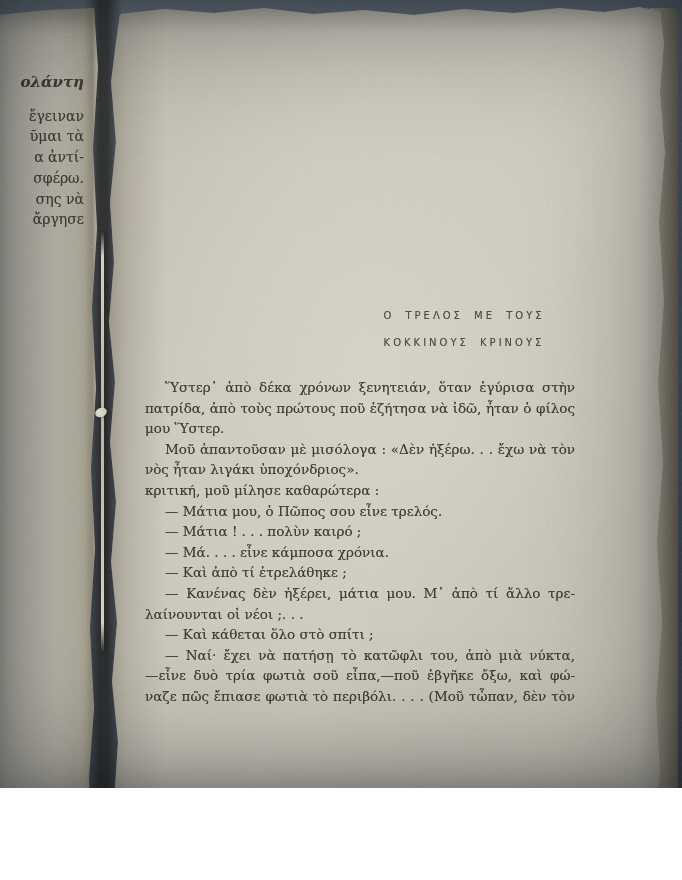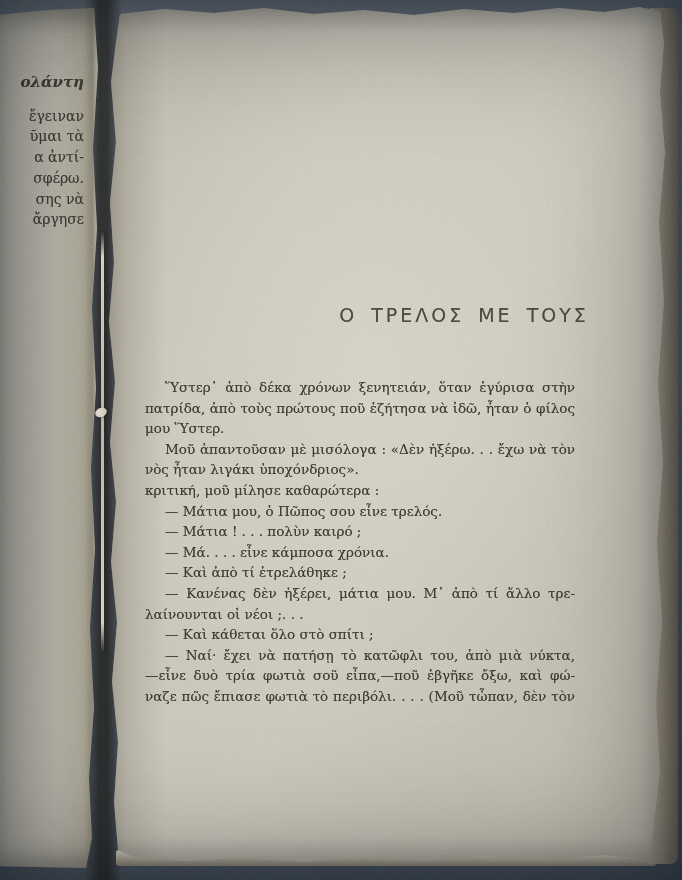--- a/index.html
+++ b/index.html
@@ -1,18 +1,18 @@
 <!DOCTYPE html>
 <html><head>
 <meta charset="utf-8">
 <style>
   html,body{margin:0;padding:0;}
   .scene{
     position:relative;
-    width:682px;height:880px;
+    width:682px;height:788px;
     overflow:hidden;
     background:linear-gradient(160deg,#5d6770 0%,#505b65 40%,#46515b 70%,#39434d 100%);
     font-family:"DejaVu Serif", serif;
   }
   
   .gutter-shadow{
     position:absolute;left:84px;top:0;width:38px;height:880px;z-index:1;
     background:linear-gradient(90deg,transparent 0%,rgba(22,19,14,.65) 40%,rgba(22,19,14,.65) 62%,transparent 100%);
   }
   
@@ -55,21 +55,21 @@
     background:
       linear-gradient(90deg,rgba(62,52,40,.34) 0px,rgba(62,52,40,.14) 22px,rgba(62,52,40,0) 62px),
       linear-gradient(270deg,rgba(84,76,62,.30) 0px,rgba(84,76,62,0) 38px),
       linear-gradient(180deg,rgba(80,73,60,.26) 0px,rgba(80,73,60,0) 30px),
       linear-gradient(0deg,rgba(84,76,62,.30) 0px,rgba(84,76,62,0) 34px);
   }
   .page-title{
     position:absolute;left:145px;top:300px;width:430px;
     text-align:center;
     font-family:"DejaVu Sans", sans-serif;
-    font-size:19px;line-height:27px;letter-spacing:3px;word-spacing:5px;
+    font-size:10px;line-height:27px;letter-spacing:3px;word-spacing:5px;
     color:#46443c;text-shadow:0 0 .5px rgba(70,68,60,.5);
     white-space:nowrap;
   }
   .body-text{
     position:absolute;left:41px;top:375px;width:430px;
     font-size:13.5px;line-height:20.6px;color:#38352d;
     text-shadow:0 0 .5px rgba(56,53,45,.55);
   }
   .line{height:20.6px;}
   .line.j{text-align:justify;text-align-last:justify;}
@@ -112,20 +112,21 @@
       <div class="lp-line">σης νὰ</div>
       <div class="lp-line">ἄργησε</div>
     </div>
   </div>
 
   <div class="right-page">
     <div class="page-shading"></div>
 
     <div class="page-title">
       <div>Ο ΤΡΕΛΟΣ ΜΕ ΤΟΥΣ</div>
+      <div>ΚΟΚΚΙΝΟΥΣ ΚΡΙΝΟΥΣ</div>
     </div>
 
     <div class="body-text">
       <div class="line j ind">Ὕστερ᾽ ἀπὸ δέκα χρόνων ξενητειάν, ὅταν ἐγύρισα στὴν</div>
       <div class="line j">πατρίδα, ἀπὸ τοὺς πρώτους ποῦ ἐζήτησα νὰ ἰδῶ, ἦταν ὁ φίλος</div>
       <div class="line">μου Ὕστερ.</div>
       <div class="line j ind">Μοῦ ἀπαντοῦσαν μὲ μισόλογα : «Δὲν ἠξέρω. . . ἔχω νὰ τὸν</div>
       <div class="line">νὸς ἦταν λιγάκι ὑποχόνδριος».</div>
       <div class="line">κριτική, μοῦ μίλησε καθαρώτερα :</div>
       <div class="line ind">— Μάτια μου, ὁ Πῶπος σου εἶνε τρελός.</div>

